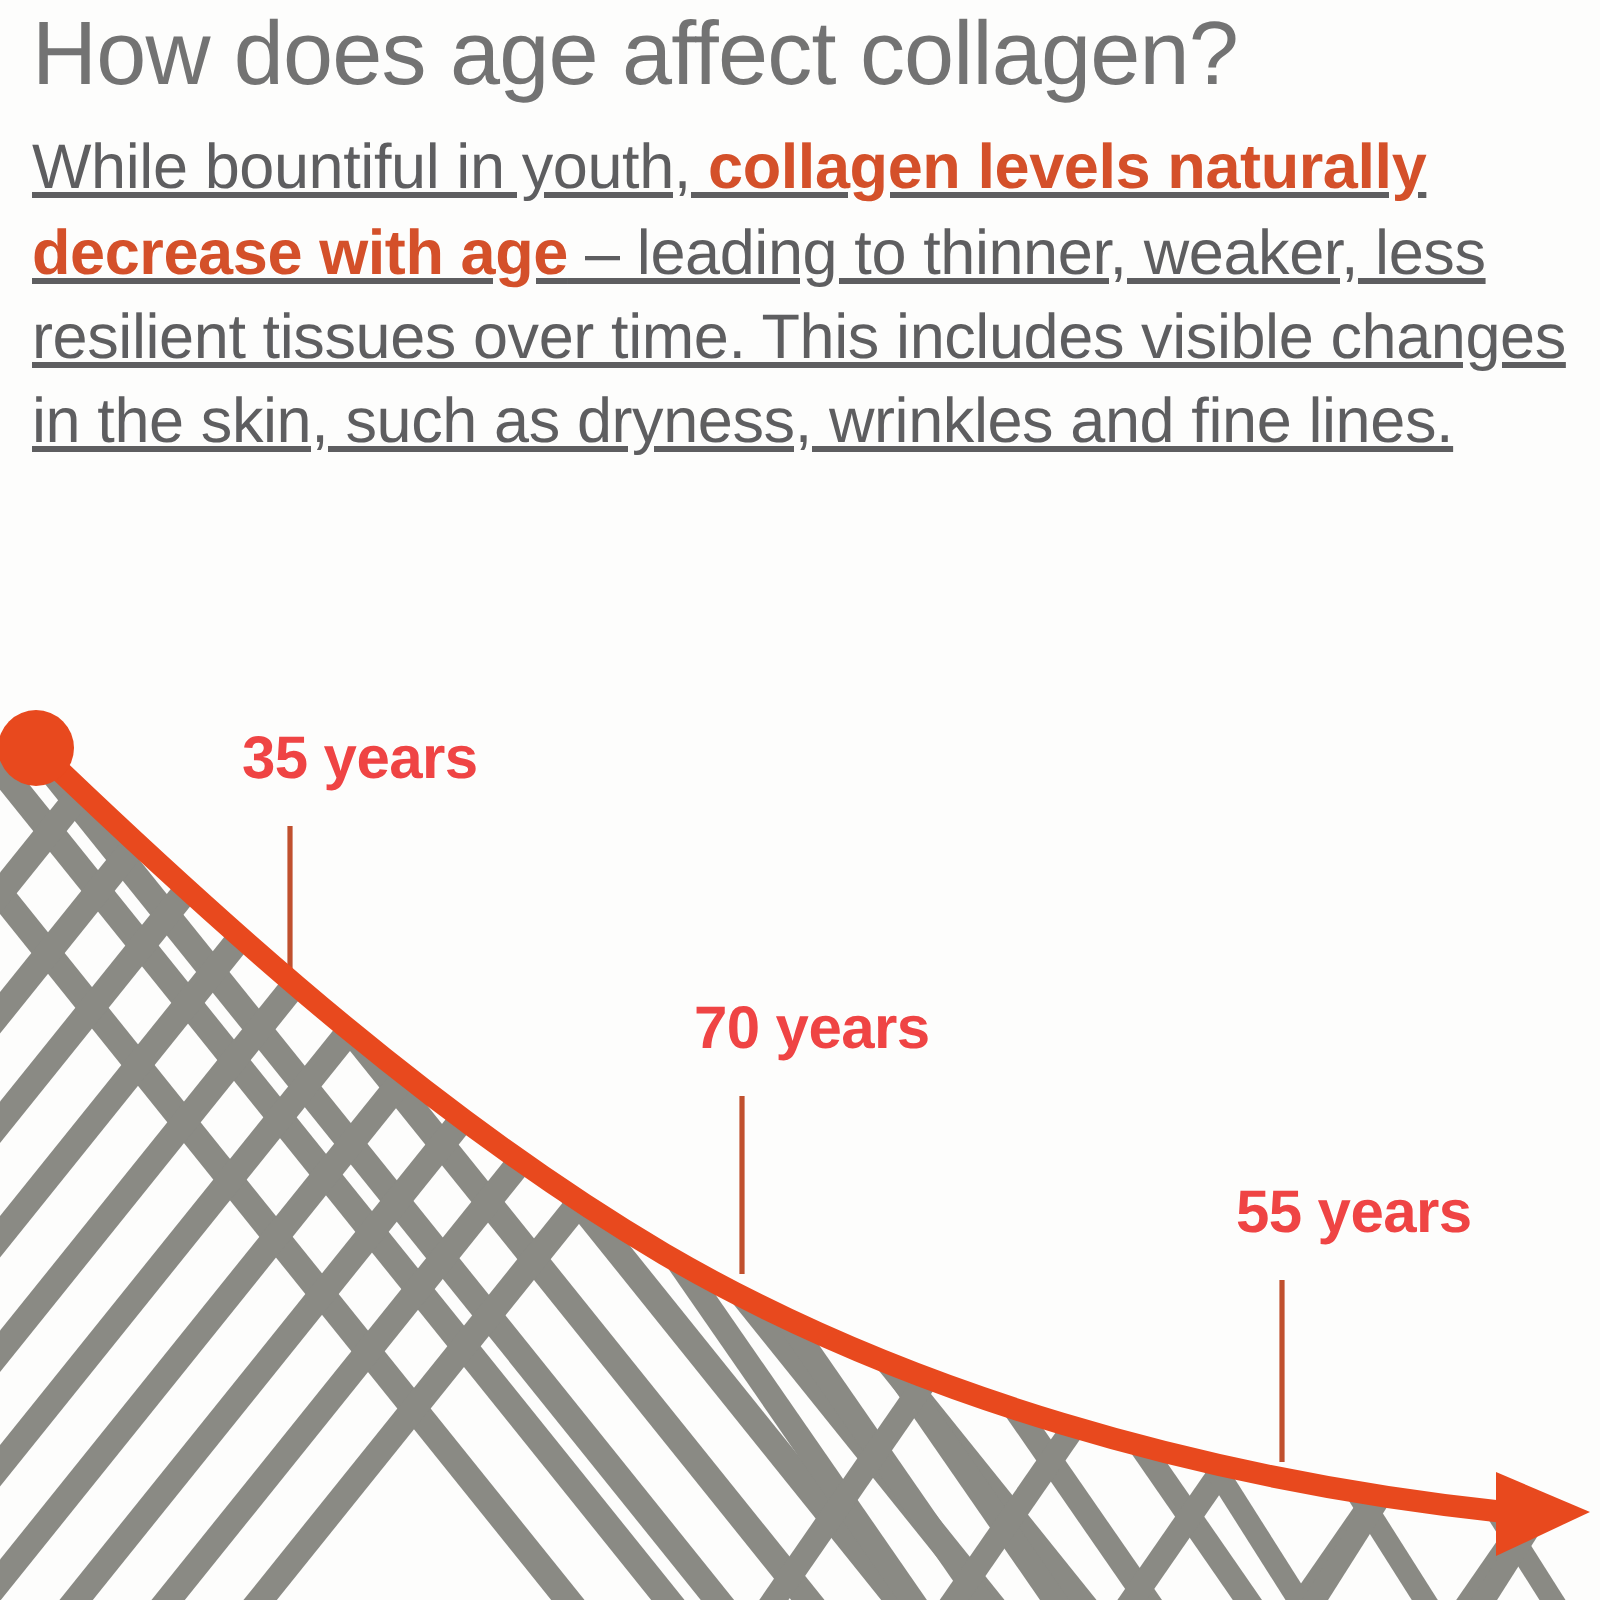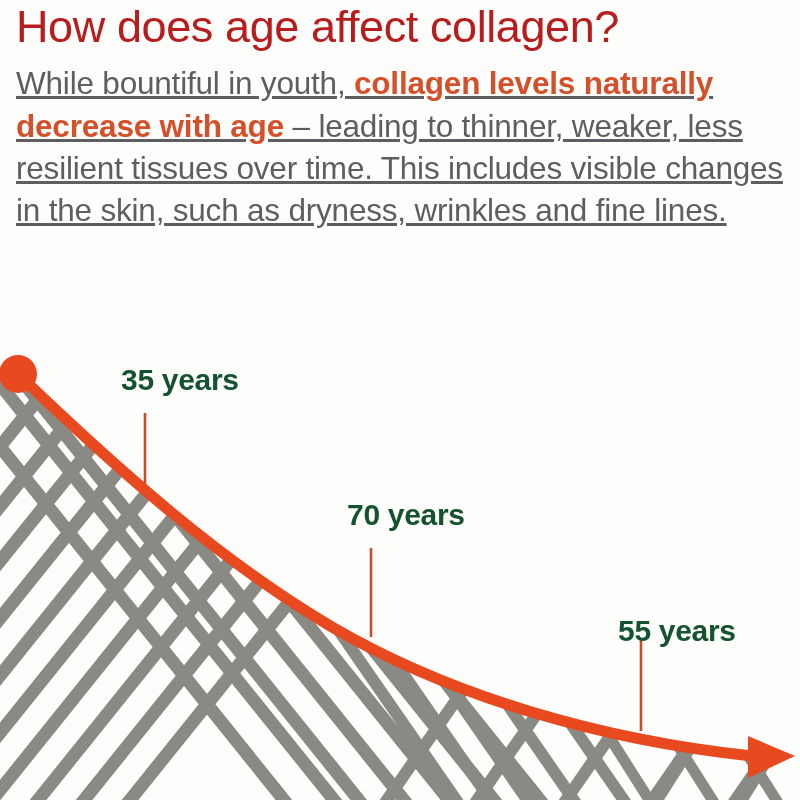--- a/index.html
+++ b/index.html
@@ -27,21 +27,21 @@
     top: 0;
     width: 784px;
   }
   #page-title {
     margin: 0;
     padding-top: 2px;
     font-size: 45px;
     font-weight: 300;
     line-height: 1.12;
     letter-spacing: -0.4px;
-    color: #b91c1c;
+    color: #737373;
     white-space: nowrap;
   }
   #body-paragraph {
     margin: 0;
     padding-top: 10px;
     font-size: 31.5px;
     font-weight: 400;
     line-height: 1.345;
     letter-spacing: -0.2px;
     color: #5e5e60;
@@ -66,26 +66,26 @@
     top: 0;
     display: block;
   }
 
   
   .year-label {
     position: absolute;
     font-size: 30px;
     font-weight: 700;
     letter-spacing: -0.3px;
-    color: #14532d;
+    color: #ef4444;
     white-space: nowrap;
   }
   #year-label-0 { left: 121px; top: 363px; }
   #year-label-1 { left: 347px; top: 498px; }
-  #year-label-2 { left: 618px; top: 614px; }
+  #year-label-2 { left: 618px; top: 590px; }
 </style>
 </head>
 <body>
 
 <div id="infographic">
 
   <div id="chart-area">
 
     <svg id="chart-svg" width="800" height="800" viewBox="0 0 800 800" xmlns="http://www.w3.org/2000/svg">
       <defs>

